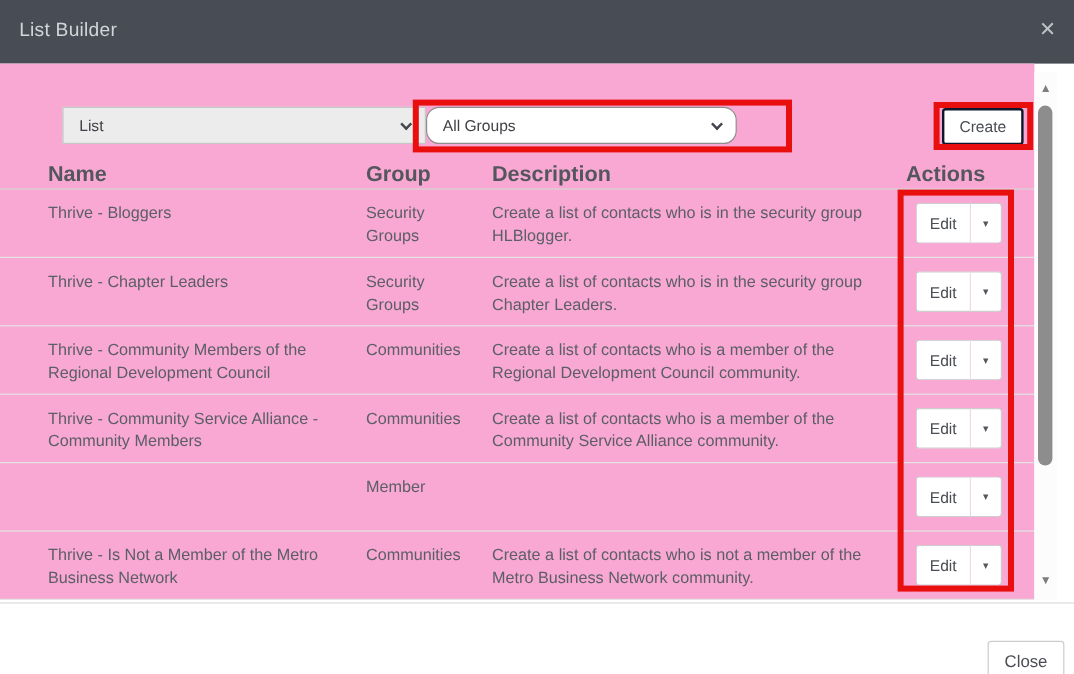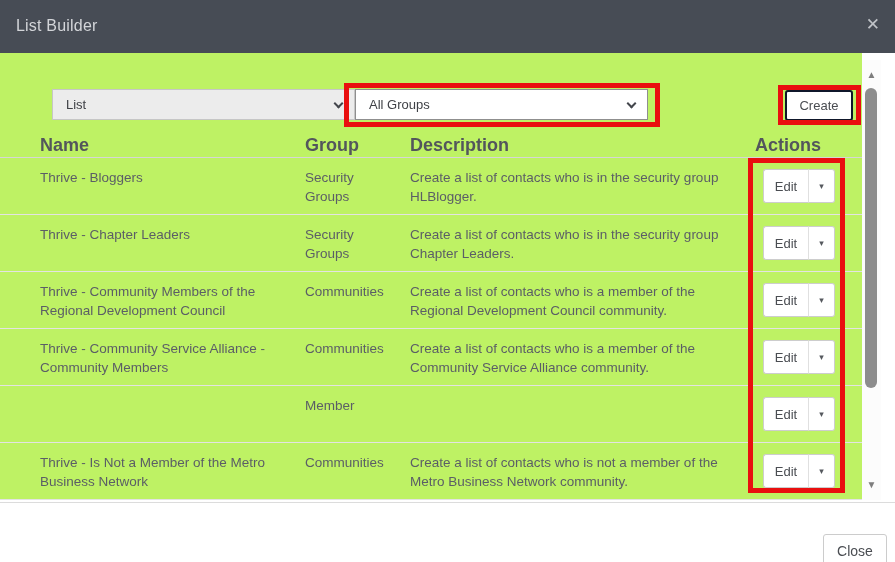--- a/index.html
+++ b/index.html
@@ -6,26 +6,26 @@
   * { box-sizing:border-box; }
   .modal {
     position:relative; width:895px; height:562px; background:#fff;
     font-family:"Liberation Sans", sans-serif; overflow:hidden;
   }
   
   .header { position:absolute; top:0; left:0; right:0; height:53px; background:#474c55; }
   .title { position:absolute; left:16px; top:17px; font-size:16px; color:#d3d5d9; letter-spacing:.2px; }
   .close-x { position:absolute; right:15px; top:16px; font-size:17px; color:#bfc2c7; cursor:pointer; line-height:1; }
   
-  .content { position:absolute; top:53px; left:0; width:862px; height:447px; overflow:hidden; background:#bef264; }
+  .content { position:absolute; top:53px; left:0; width:862px; height:447px; overflow:hidden; background:#f9a8d4; }
   
   .sel { position:absolute; height:31px; border:1px solid #c6c6c6; font-size:13px; color:#3f4146;
          display:flex; align-items:center; padding:0 30px 0 13px; cursor:pointer; }
   .sel-list { left:52px; top:36px; width:303px; background:#ececec; }
-  .sel-groups { left:355px; top:36px; width:293px; background:#fff; border-color:#8f8f8f; }
+  .sel-groups { left:355px; top:36px; width:259px; background:#fff; border-color:#8f8f8f;border-radius:11px; }
   .chev { position:absolute; right:12px; top:10px; width:7px; height:7px;
           border-right:2px solid #43464c; border-bottom:2px solid #43464c; transform:rotate(45deg); }
   .create-btn { position:absolute; left:785px; top:37px; width:68px; height:31px; background:#fff;
           border:2px solid #0f172a; border-radius:3px; font-size:13px; color:#4a4d52; cursor:pointer; }
   
   .thead-label { position:absolute; top:82px; font-size:18px; font-weight:700; color:#53565c; }
   .th-name { left:40px; } .th-group { left:305px; } .th-desc { left:410px; } .th-actions { left:755px; }
   .thead-border { position:absolute; top:104px; left:0; width:862px; height:1px; background:#d6d6d6; }
   
   .rows { position:absolute; top:105px; left:0; width:862px; }

